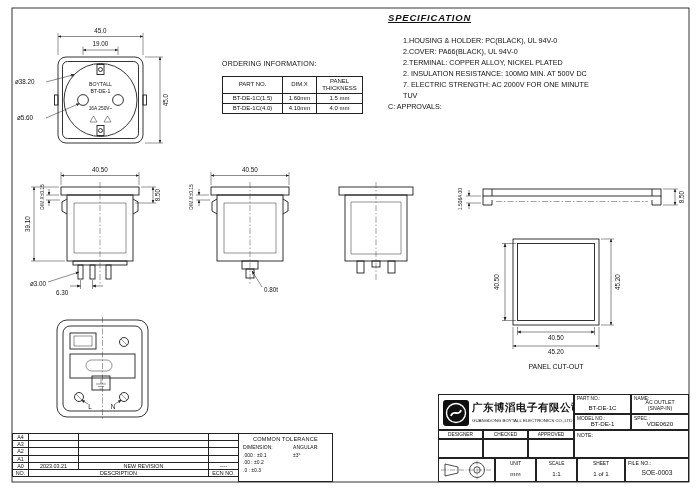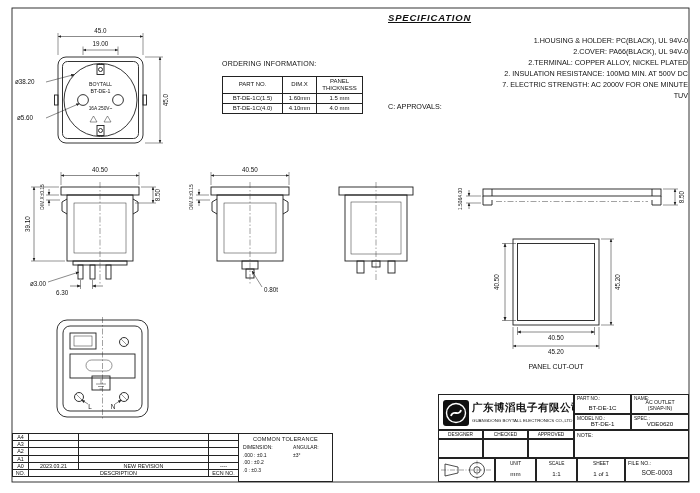--- a/index.html
+++ b/index.html
@@ -19,21 +19,21 @@
 
   .ord-title { position:absolute; left:222px; top:60px; font-size:7px; letter-spacing:0.2px; }
   .ord-table { position:absolute; left:222px; top:76px; border-collapse:collapse; table-layout:fixed; }
   .ord-table th, .ord-table td { border:0.8px solid #222; font-size:6px; font-weight:normal;
         text-align:center; padding:1px 2px; line-height:1.15; }
 
   .spec { position:absolute; left:388px; top:12px; width:300px; }
   .spec-title { font-size:9.5px; font-weight:bold; font-style:italic; text-decoration:underline;
         letter-spacing:0.8px; margin-bottom:12px; }
   .spec-line { font-size:7.2px; line-height:11px; white-space:nowrap; }
-  .spec-line.item { padding-left:15px;text-align:right; }
+  .spec-line.item { padding-left:15px; }
 
   .rev { position:absolute; left:12px; top:433px; border-collapse:collapse; table-layout:fixed; }
   .rev td { border:0.8px solid #222; font-size:5.4px; height:7.2px; line-height:6px;
         padding:0 2px; text-align:center; overflow:hidden; }
 
   .tol { position:absolute; left:238px; top:433px; width:95px; height:49px; border:0.8px solid #222; }
   .tol-title { text-align:center; font-size:5.6px; margin-top:2px; letter-spacing:0.2px; }
   .tol-cols { display:flex; margin-top:2px; }
   .tol-col { font-size:5px; line-height:7.5px; }
   .tol-col.d { width:56%; padding-left:4px; }

